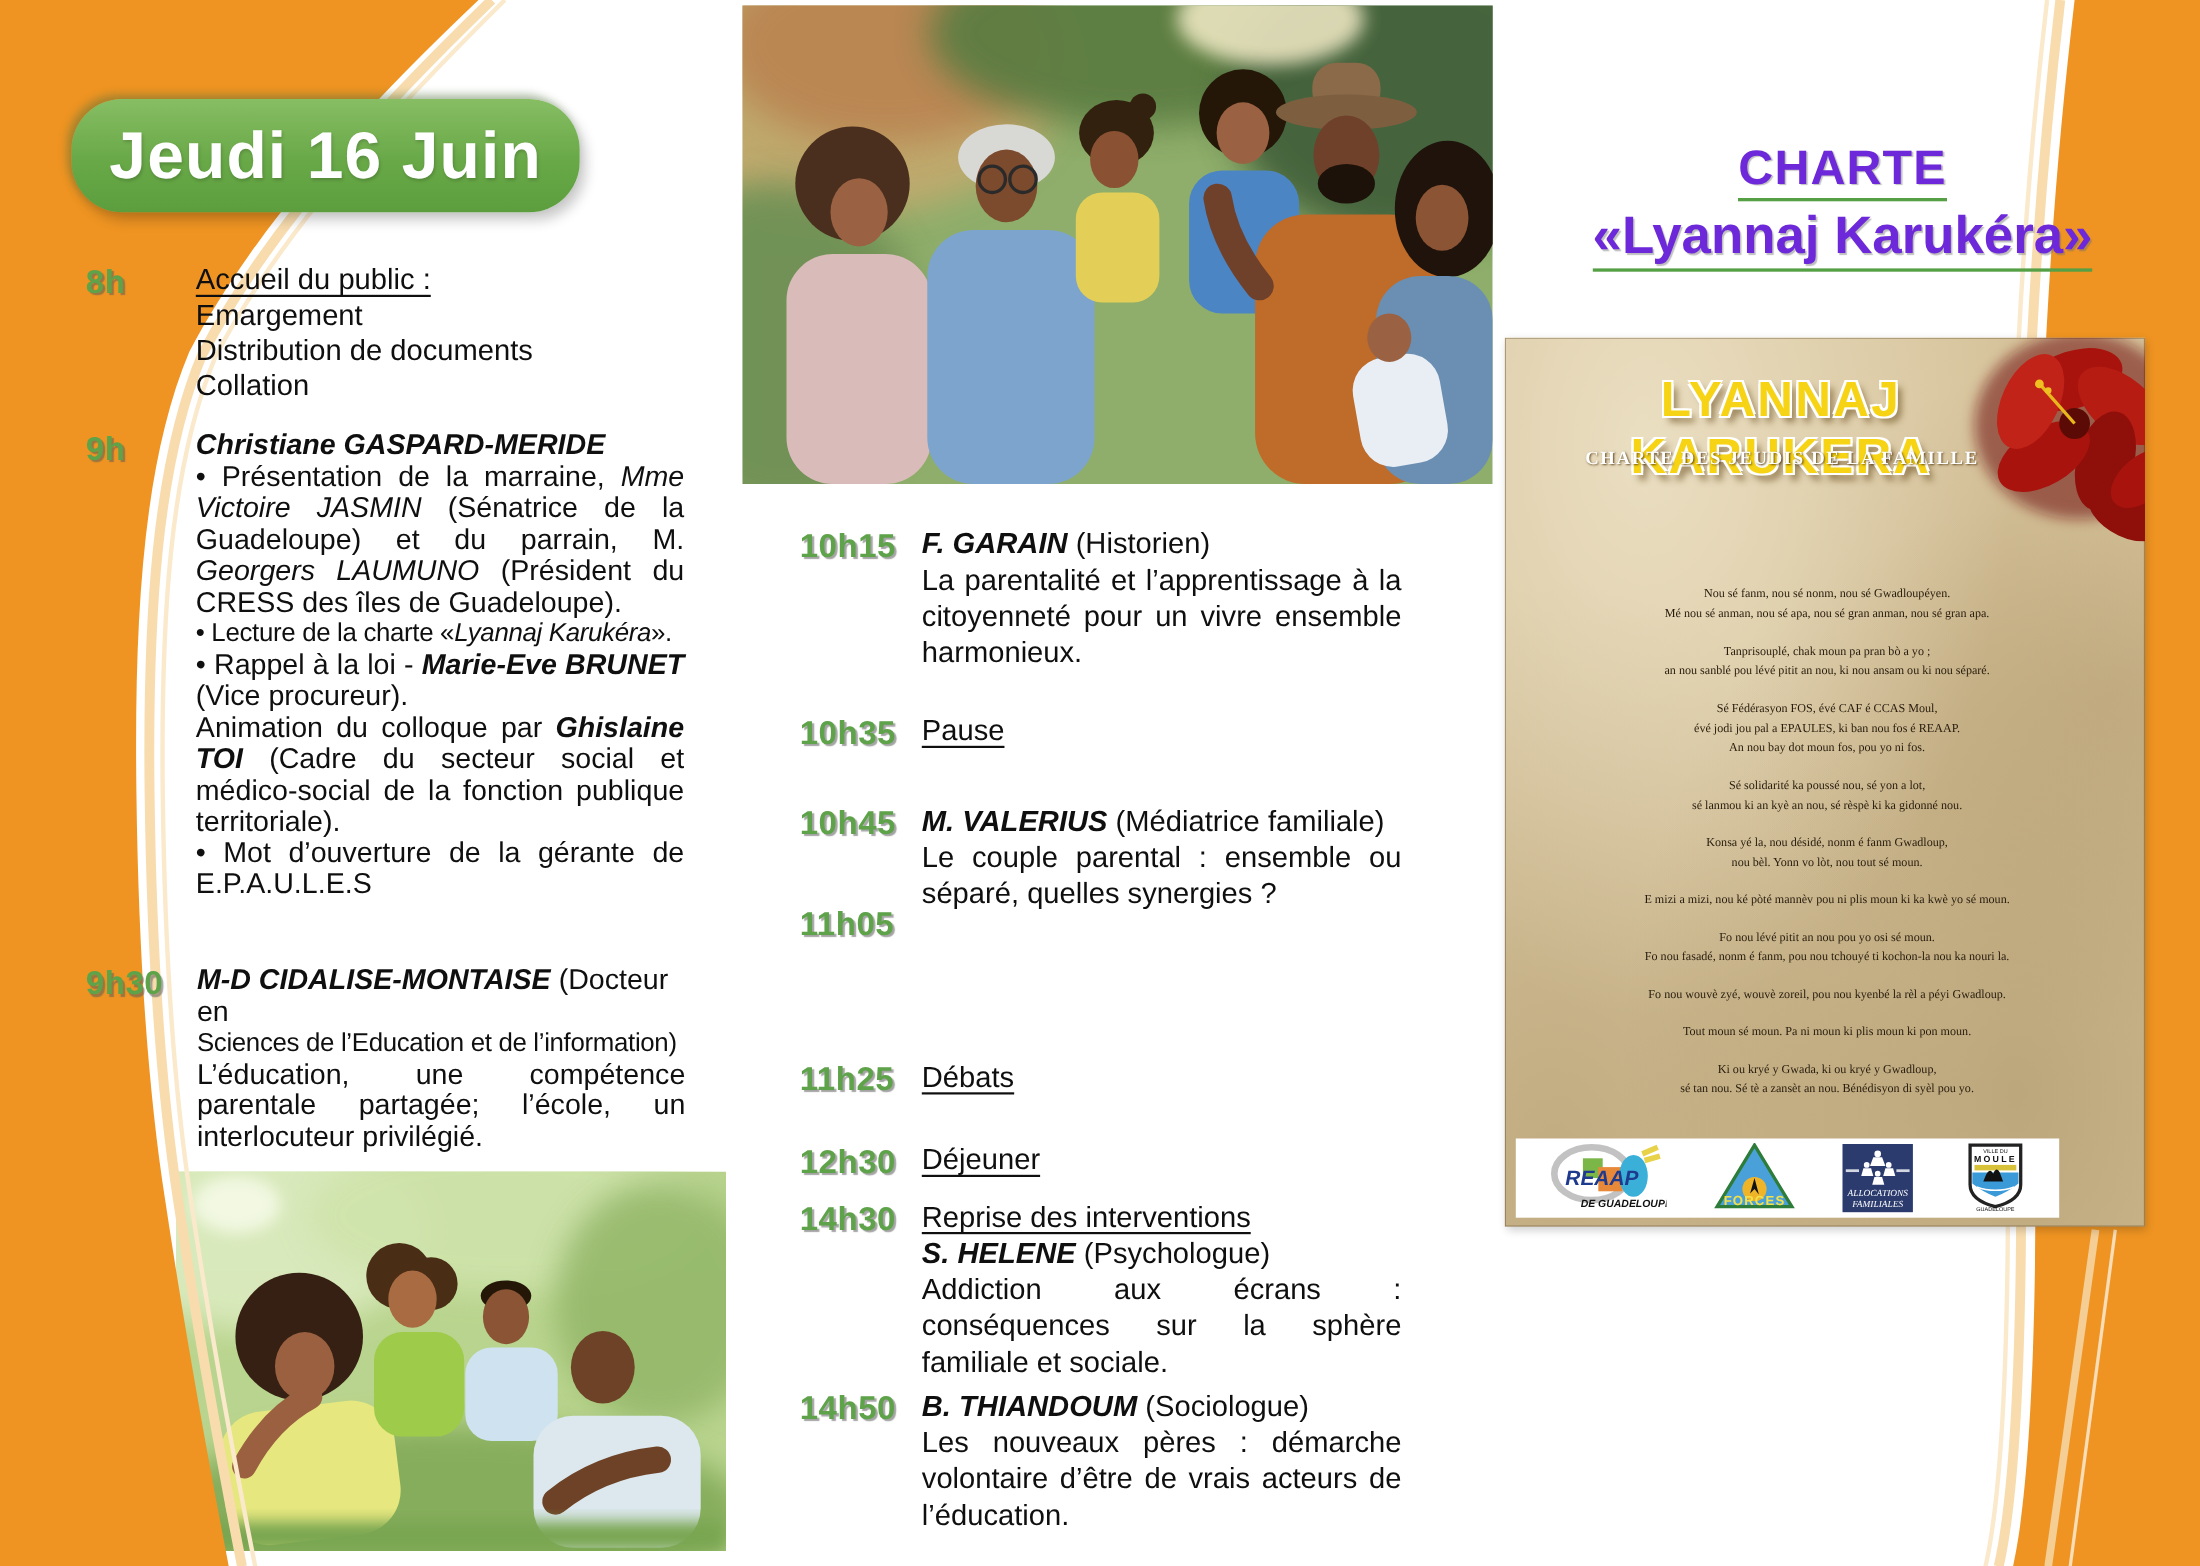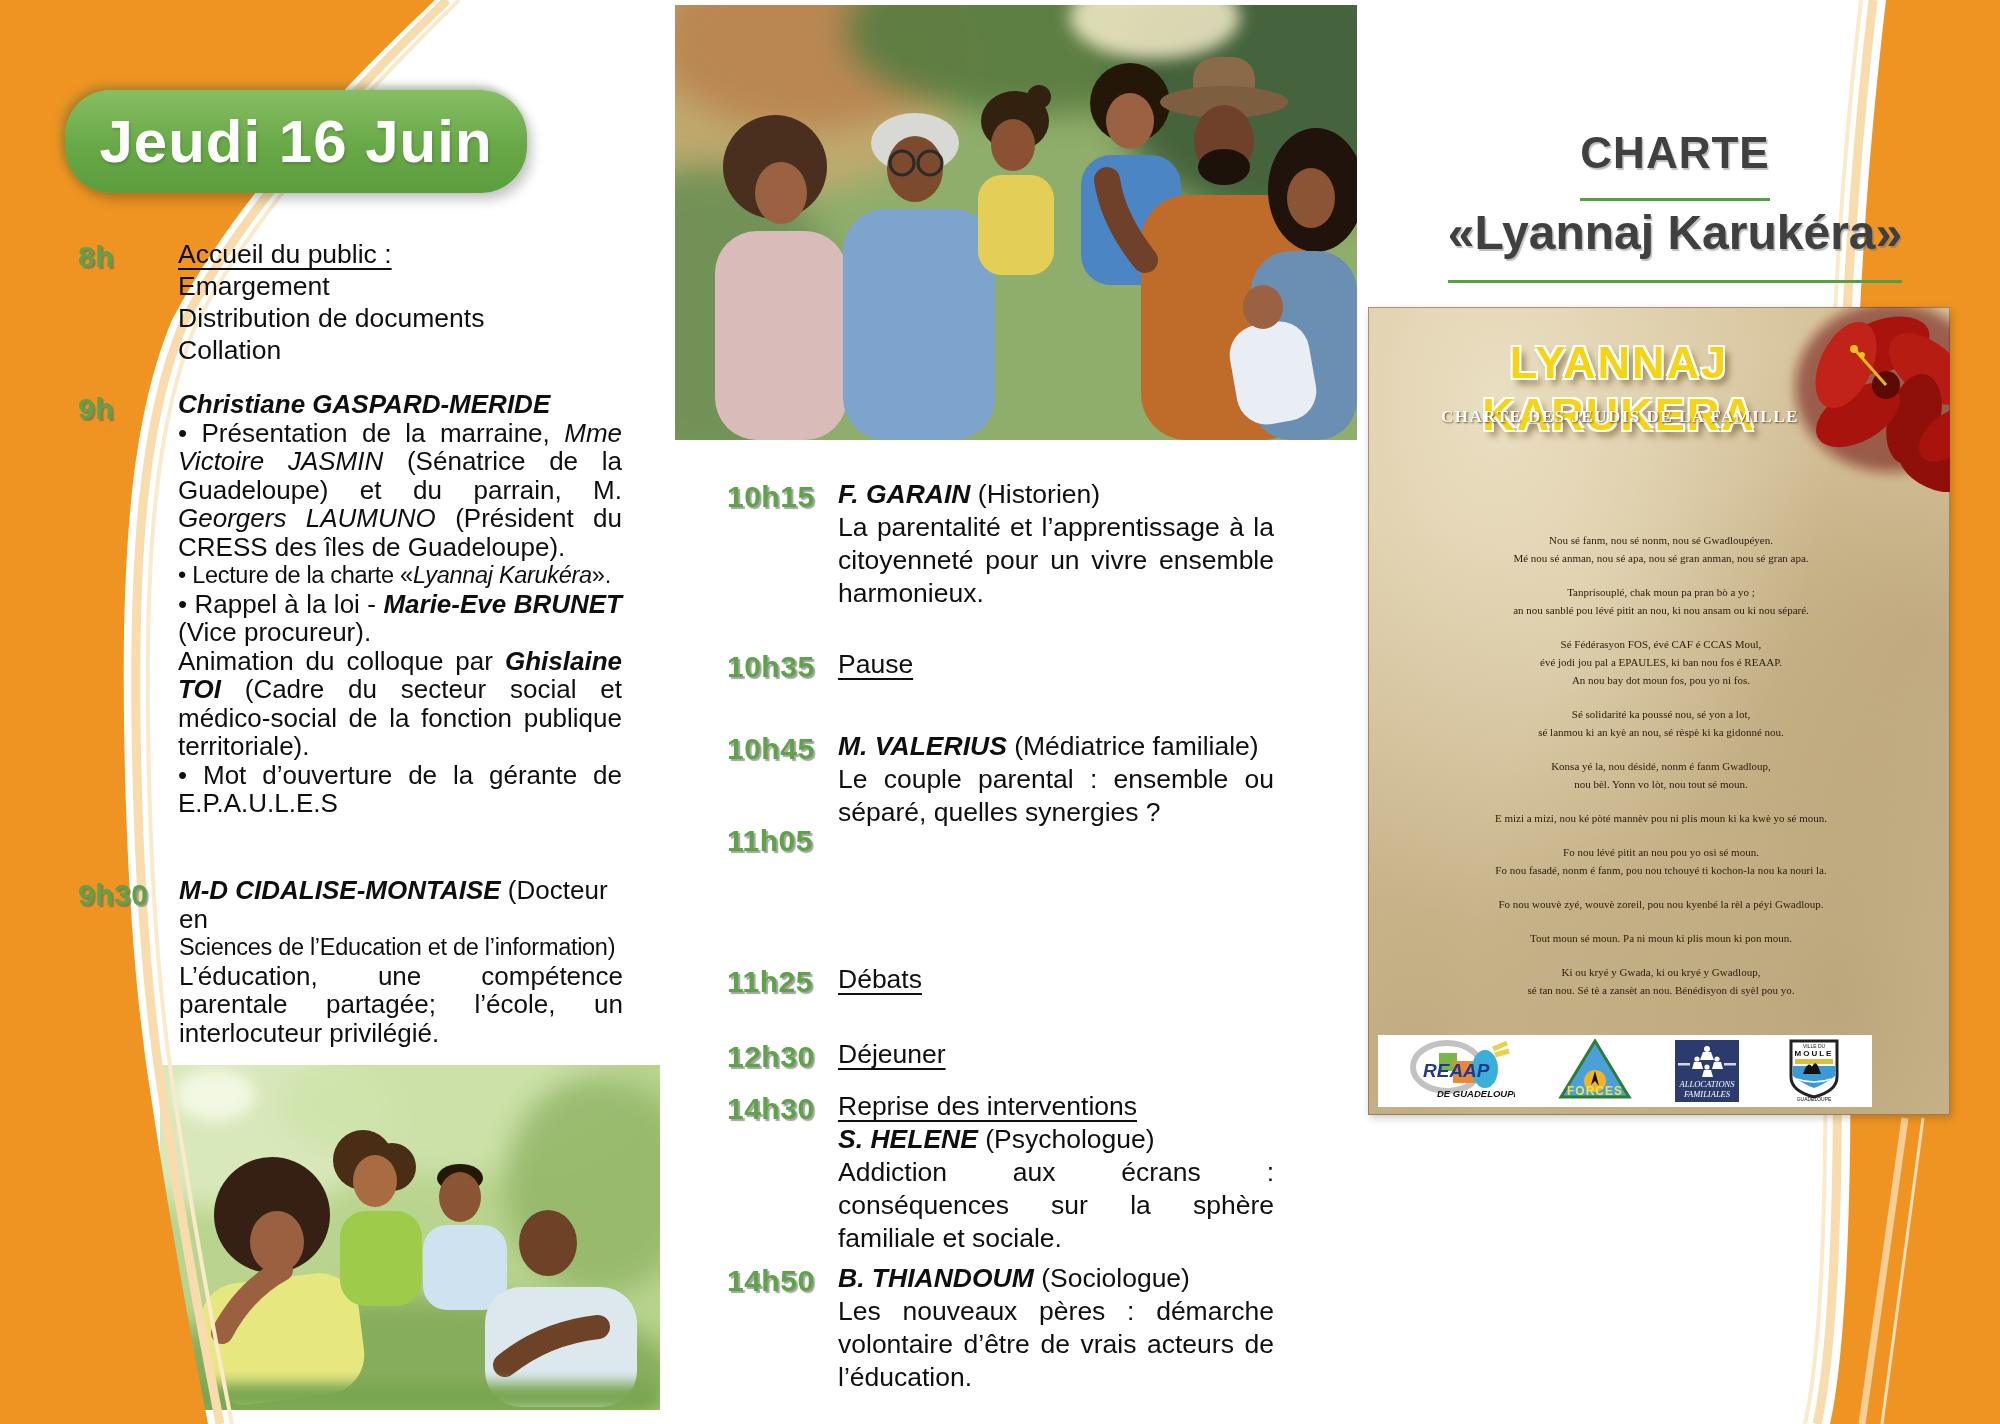--- a/index.html
+++ b/index.html
@@ -26,22 +26,22 @@
   
   .datebox{left:65px;top:90px;width:462px;height:103px;border-radius:46px;
     background:linear-gradient(180deg,#87be64 0%,#68a847 55%,#5c9e3e 100%);
     box-shadow:-4px -4px 8px rgba(80,110,60,.45),5px 7px 12px rgba(0,0,0,.22);
     display:flex;align-items:center;justify-content:center;
     color:#fff;font-size:60px;font-weight:bold;letter-spacing:1px;
     text-shadow:1px 2px 3px rgba(0,0,0,.18);}
 
   
   .ctitle-wrap{left:1440px;top:128px;width:470px;text-align:center;}
-  .ctitle{display:inline-block;color:#404040;font-weight:bold;
-    border-bottom:3px solid #55a045;padding-bottom:20px;
+  .ctitle{display:inline-block;color:#6d28d9;font-weight:bold;
+    border-bottom:3px solid #55a045;padding-bottom:2px;
     text-shadow:1.5px 1.5px 1px rgba(110,110,110,.45);}
   .ctitle1{font-size:44px;letter-spacing:1px;}
   .ctitle2{font-size:48px;margin-top:4px;}
 
   
   .poster{left:1368px;top:307px;width:582px;height:808px;
     background-color:#d6c39b;
     background-image:
       radial-gradient(ellipse at 22% 12%, rgba(255,250,232,.5), transparent 52%),
       radial-gradient(ellipse at 80% 85%, rgba(120,90,40,.28), transparent 55%),

